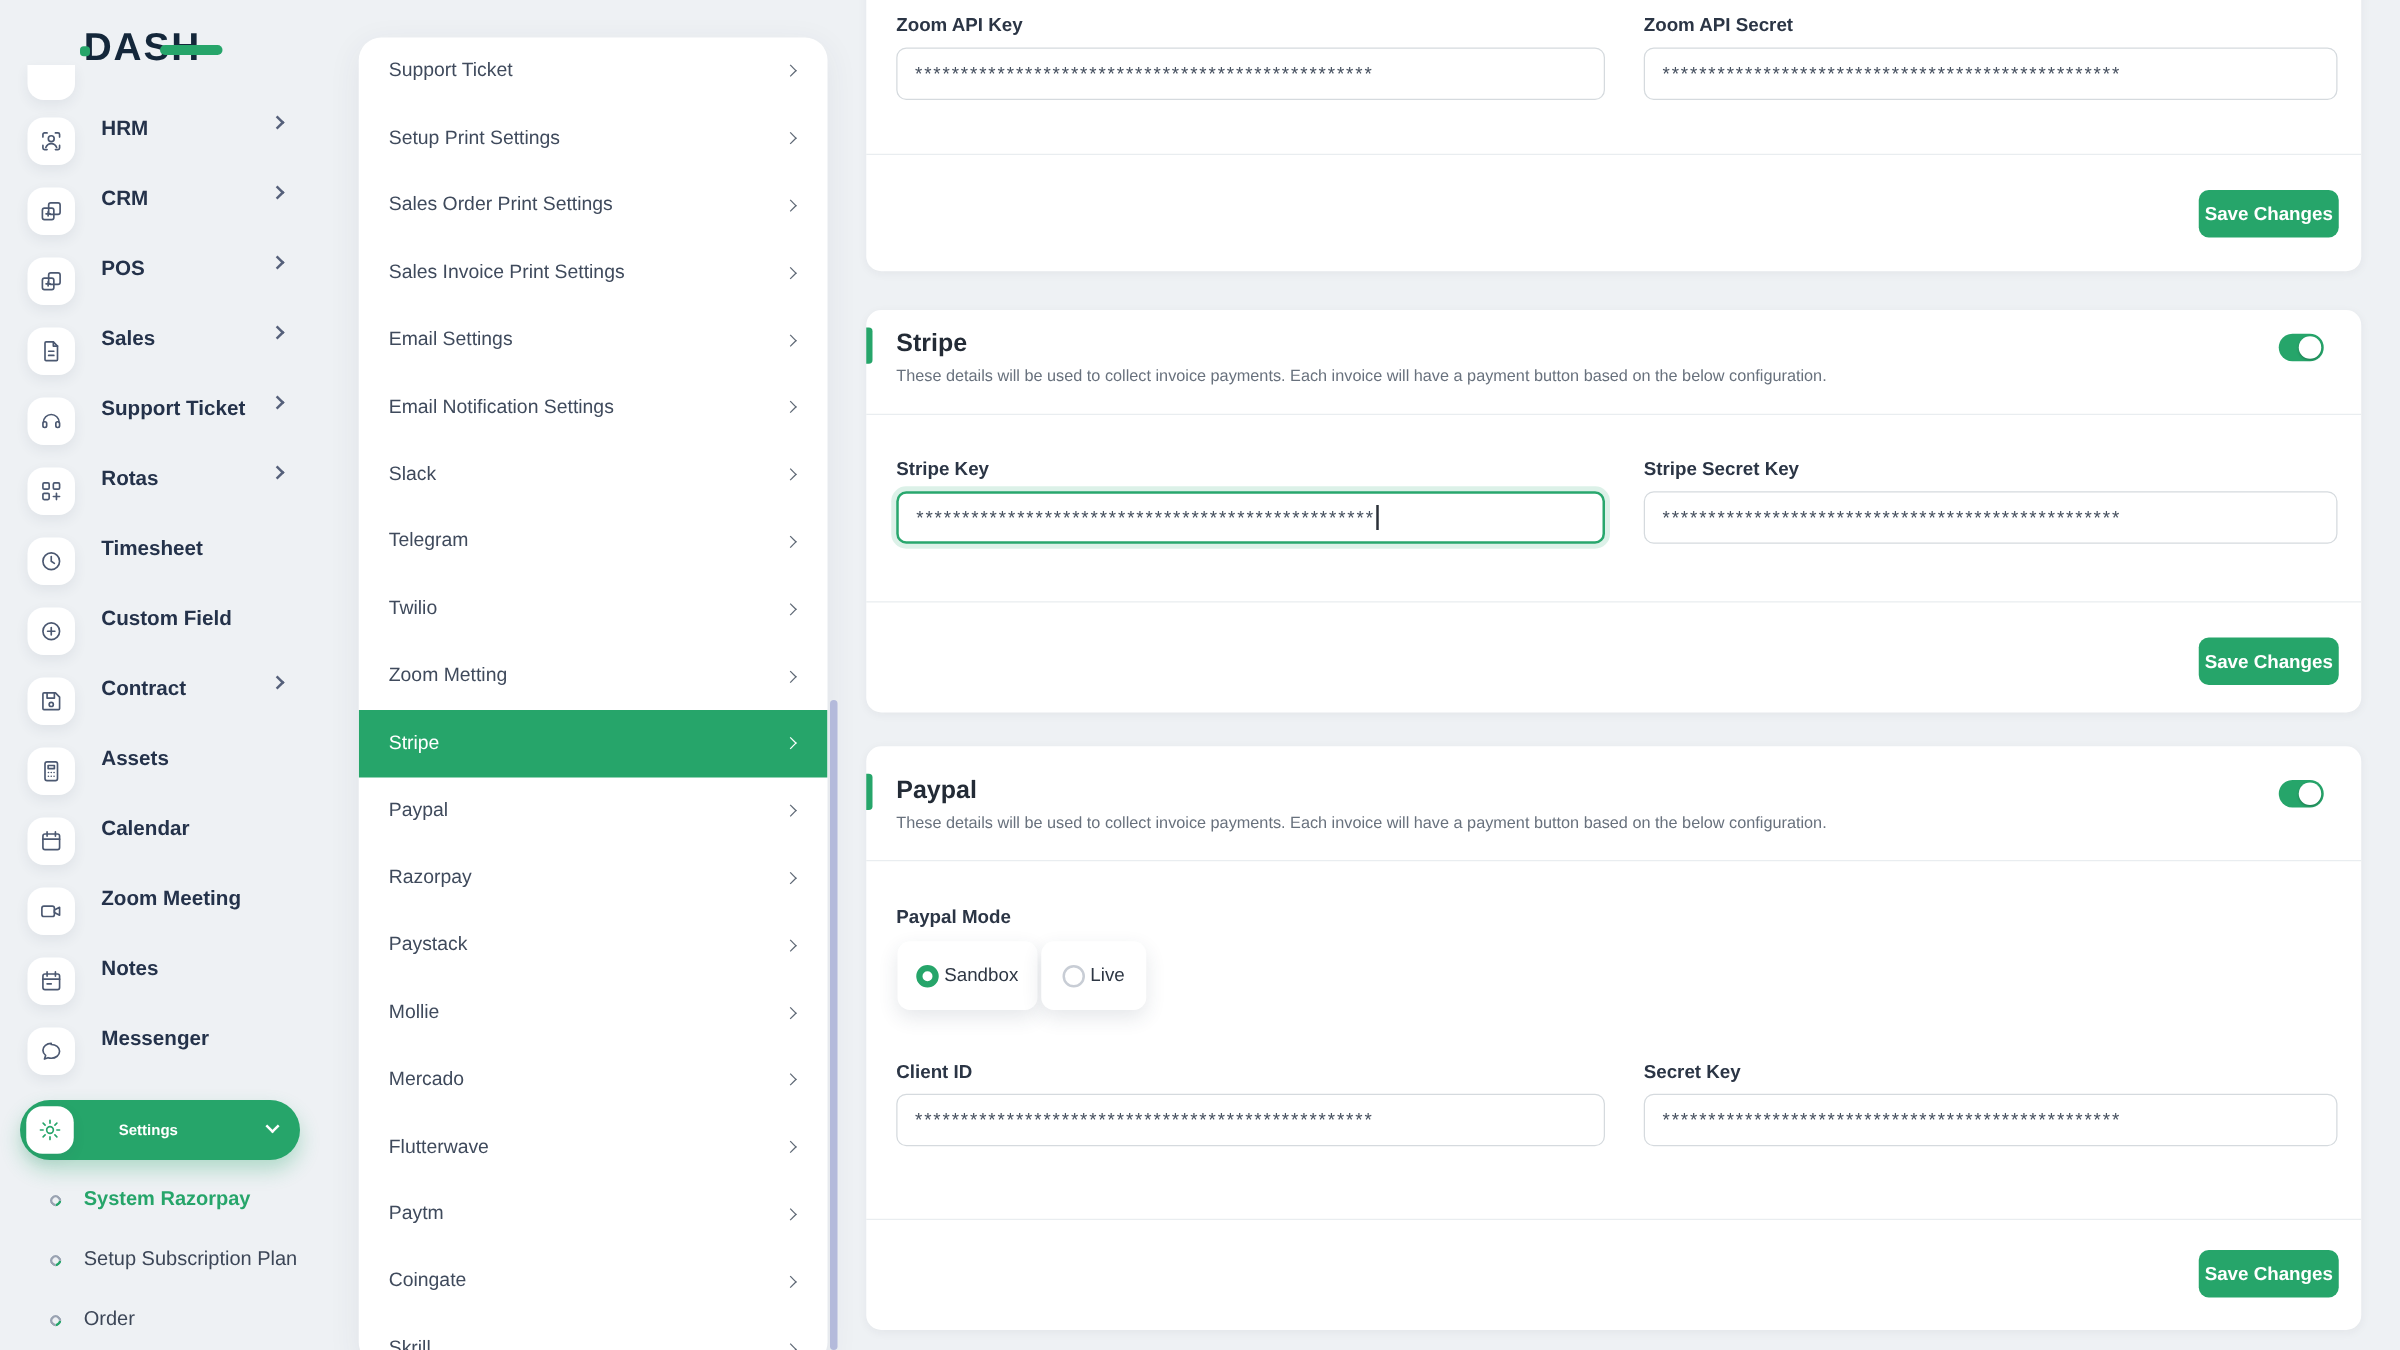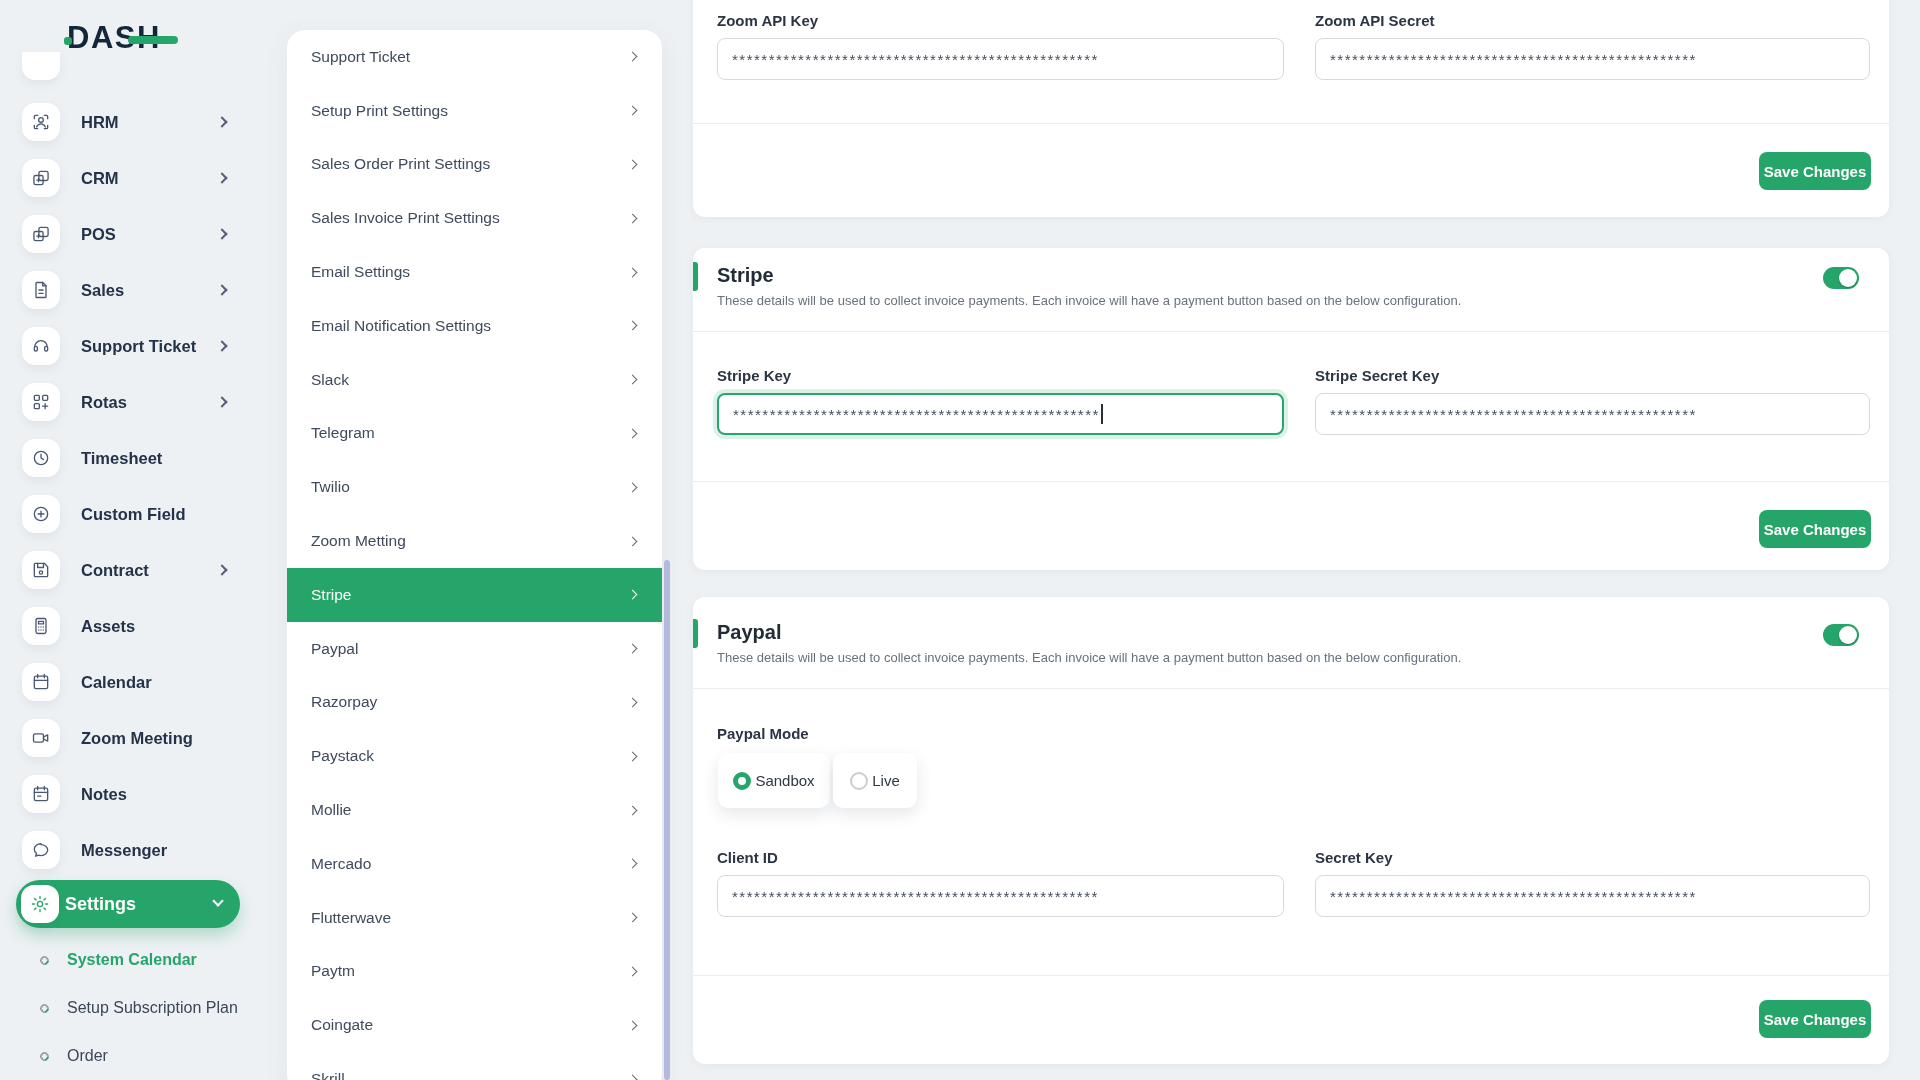--- a/index.html
+++ b/index.html
@@ -10,29 +10,29 @@
   .logo{position:absolute;left:67px;top:20px;height:36px;z-index:3}
   .logo-text{font-size:31px;font-weight:800;color:#14273a;letter-spacing:1.5px;position:relative;z-index:1}
   .logo-bar{position:absolute;top:16px;right:-17px;width:50px;height:8px;border-radius:5px;background:var(--green);z-index:2}
   .logo-dot{position:absolute;top:17px;left:-3px;width:8px;height:8px;border-radius:3px;background:var(--green);z-index:2}
 
   :root{--green:#26a56a;--ink:#24324a;--muted:#68717d}
 
   .partial-tile{position:absolute;left:22px;top:52px;width:38px;height:28px;background:#fff;border-radius:0 0 13px 13px;box-shadow:0 4px 10px rgba(45,62,90,.07)}
 
   .side-nav{position:absolute;left:16px;top:94px;width:224px}
-  .side-item{height:56px;display:flex;align-items:center;position:relative;cursor:pointer}
+  .side-item{height:56px;display:flex;align-items:flex-start;position:relative;cursor:pointer}
   .icon-tile{width:38px;height:38px;background:#fff;border-radius:13px;display:flex;align-items:center;justify-content:center;color:#4b5871;box-shadow:0 4px 10px rgba(45,62,90,.08);flex:0 0 38px;margin-left:6px}
   .icon-tile svg{width:20px;height:20px;stroke:currentColor;fill:none;stroke-width:1.6;stroke-linecap:round;stroke-linejoin:round}
   .side-item .label{margin-left:21px;font-size:16.5px;font-weight:600;color:var(--ink)}
   .chev{position:absolute;right:14px;width:8px;height:8px;border-top:2px solid #55607a;border-right:2px solid #55607a;transform:rotate(45deg)}
 
   .settings-btn{position:absolute;left:16px;top:880px;width:224px;height:48px;background:var(--green);border-radius:25px;display:flex;align-items:center;cursor:pointer;box-shadow:0 8px 16px rgba(38,165,106,.30);z-index:2}
   .settings-btn .icon-tile{margin-left:5px;color:var(--green)}
-  .settings-btn .label{margin-left:6px;font-size:18px;font-weight:700;color:#fff}
+  .settings-btn .label{margin-left:36px;font-size:12px;font-weight:700;color:#fff}
   .chev-down{position:absolute;right:18px;top:17px;width:8px;height:8px;border-top:2px solid #fff;border-right:2px solid #fff;transform:rotate(135deg)}
 
   .sub-items{position:absolute;left:16px;top:936px;width:232px}
   .sub-item{height:48px;display:flex;align-items:center;cursor:pointer}
   .bullet{width:9px;height:9px;border:2px solid #9aa3b2;border-bottom-color:var(--green);border-radius:50%;margin-left:24px;transform:rotate(-45deg);flex:0 0 9px}
   .sub-item .label{margin-left:18px;font-size:16px;color:#3c4657;font-weight:500}
   .sub-item.active .label{color:var(--green);font-weight:700}
 
   
   .settings-panel{position:absolute;left:287px;top:30px;width:375px;height:1062px;background:#fff;border-radius:18px;box-shadow:0 6px 26px rgba(50,60,90,.07);overflow:hidden}
@@ -261,21 +261,21 @@
             <circle cx="12" cy="12" r="3.2"></circle>
             <path d="M12 2.8v2.6M12 18.6v2.6M2.8 12h2.6M18.6 12h2.6M5.4 5.4l1.9 1.9M16.7 16.7l1.9 1.9M18.6 5.4l-1.9 1.9M7.3 16.7l-1.9 1.9"></path>
           </svg>
       </span>
       <span class="label">Settings</span>
       <span class="chev-down"></span>
     </div>
     <div class="sub-items" id="sub-items">
         <div class="sub-item active">
           <span class="bullet"></span>
-          <span class="label">System Calendar</span>
+          <span class="label">System Razorpay</span>
         </div>
         <div class="sub-item">
           <span class="bullet"></span>
           <span class="label">Setup Subscription Plan</span>
         </div>
         <div class="sub-item">
           <span class="bullet"></span>
           <span class="label">Order</span>
         </div>
       </div>

